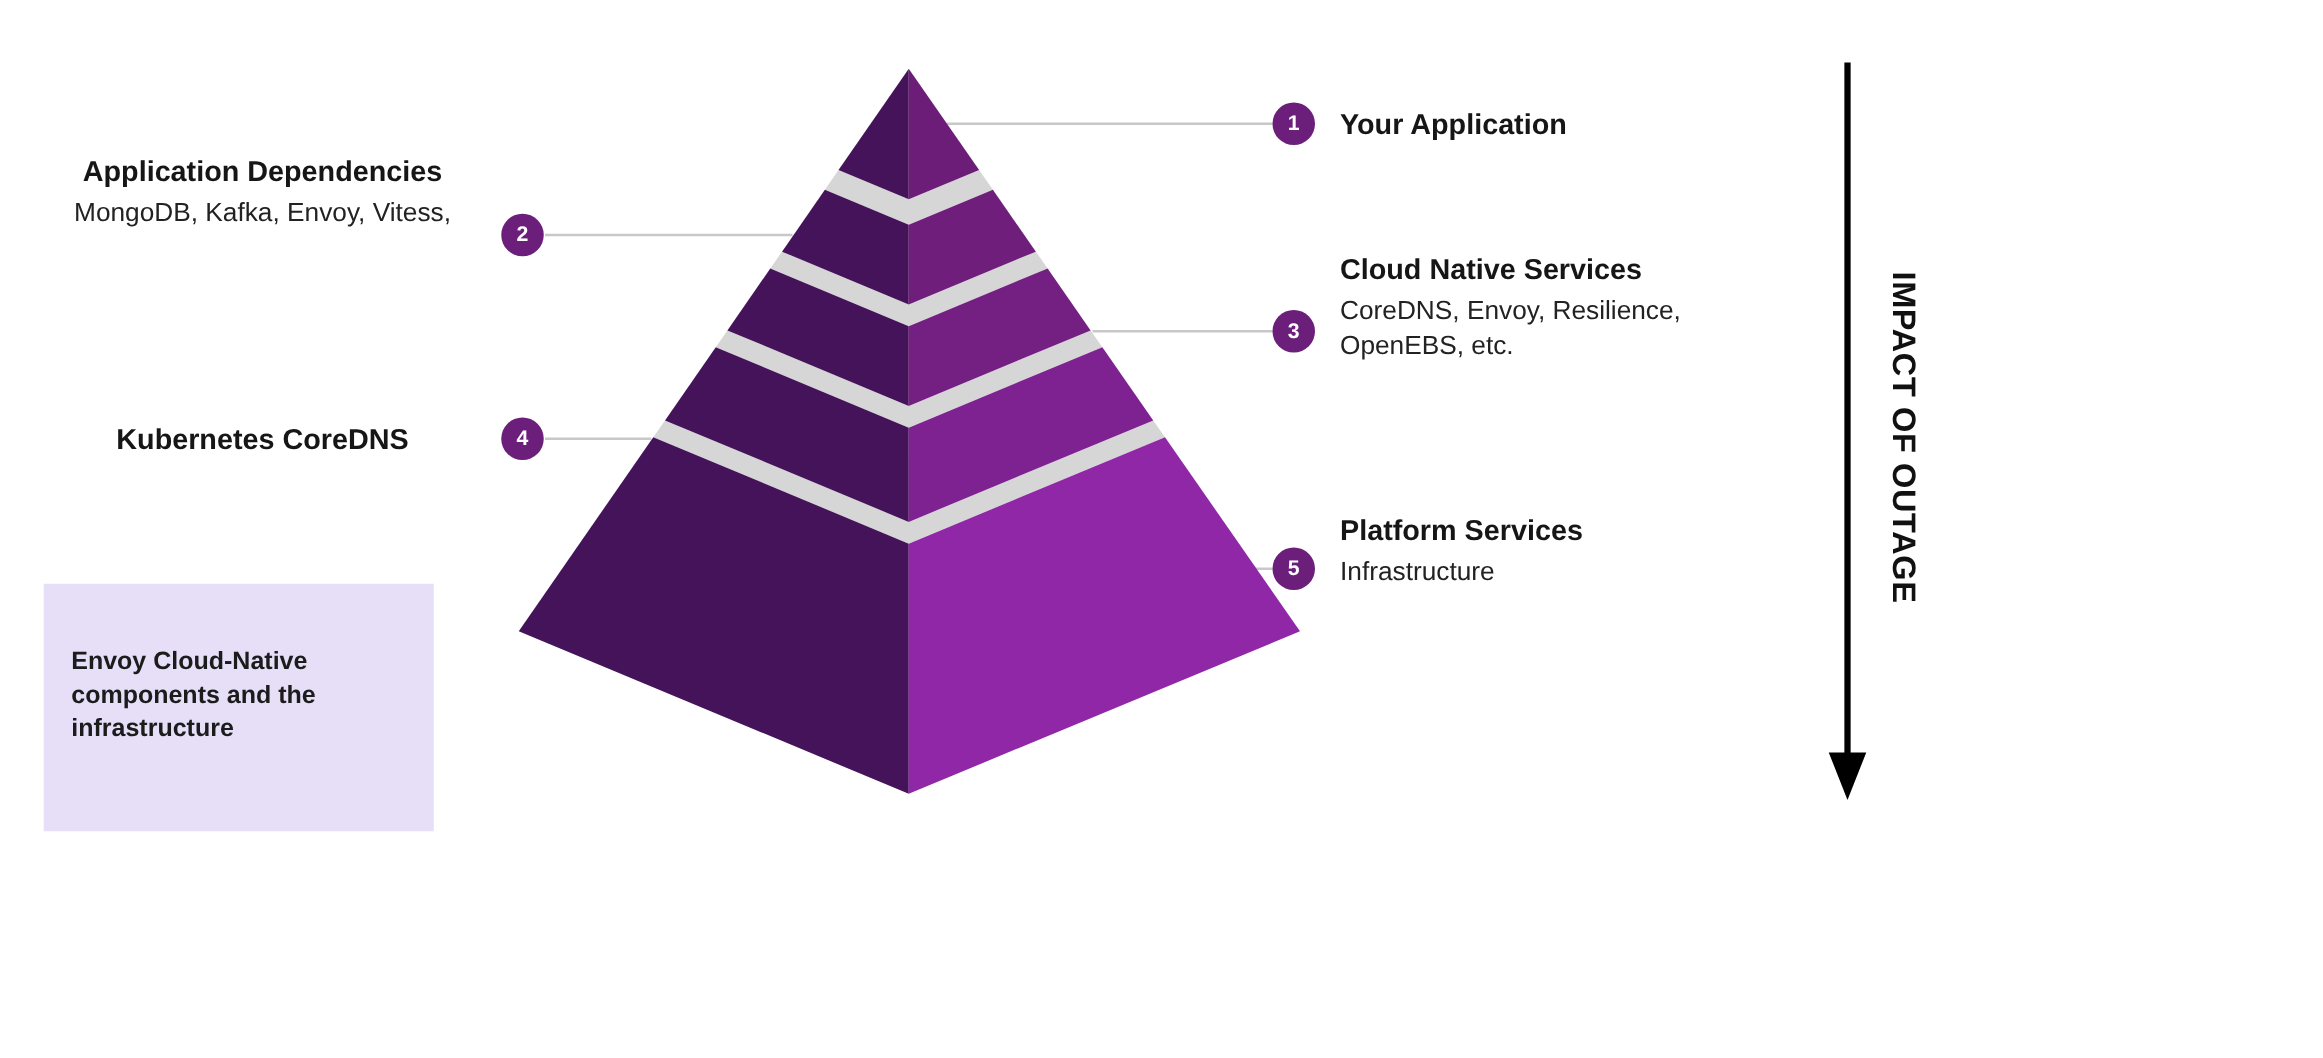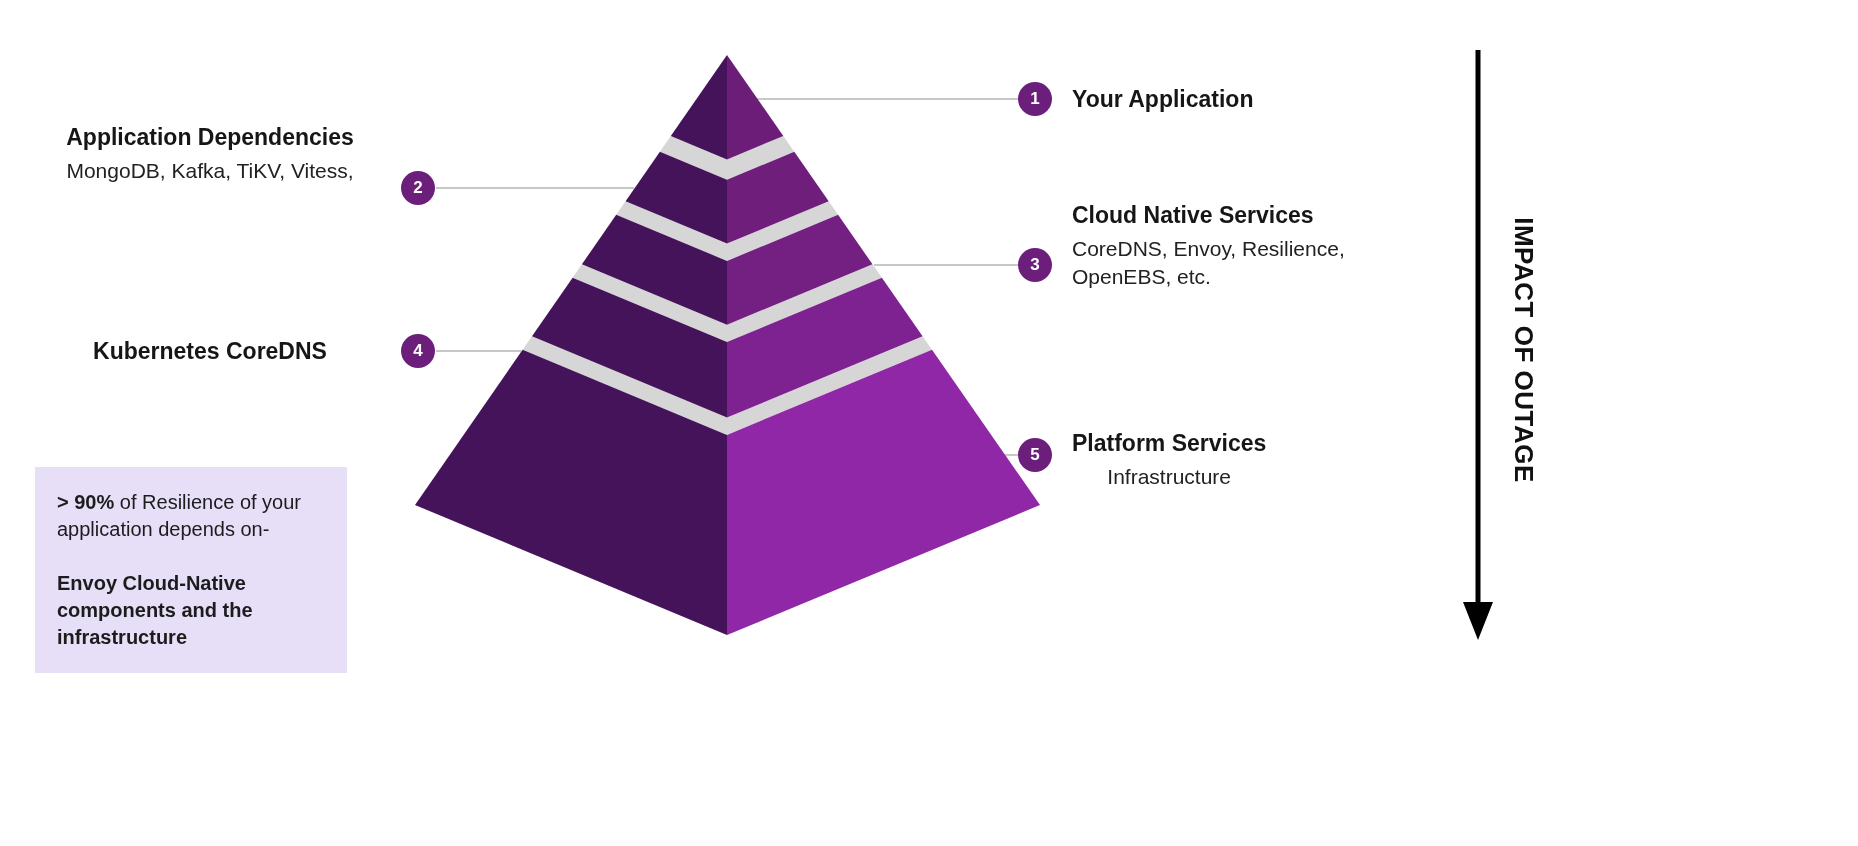--- a/index.html
+++ b/index.html
@@ -138,39 +138,38 @@
   <div class="badge" style="left:1018px; top:438px;">
       <span>5</span>
     </div>
 
   <div class="level-label right" style="top:84px;">
     <div class="label-title">Your Application</div>
   </div>
 
   <div class="level-label left" style="top:122px;">
     <div class="label-title">Application Dependencies</div>
-    <div class="label-sub">MongoDB, Kafka, TiKV, Vitess,</div>
+    <div class="label-sub">MongoDB, Kafka, Envoy, Vitess,</div>
   </div>
 
   <div class="level-label right" style="top:200px;">
     <div class="label-title">Cloud Native Services</div>
     <div class="label-sub">CoreDNS, Envoy, Resilience,</div>
     <div class="label-sub">OpenEBS, etc.</div>
   </div>
 
   <div class="level-label left" style="top:336px;">
     <div class="label-title">Kubernetes CoreDNS</div>
   </div>
 
-  <div class="level-label right" style="top:428px;text-align:center;">
+  <div class="level-label right" style="top:409px;">
     <div class="label-title">Platform Services</div>
     <div class="label-sub">Infrastructure</div>
   </div>
 
   <div class="note">
-    <span class="para"><span class="b">&gt; 90%</span><span> of Resilience of your application depends on-</span></span>
     <span class="spacer para"></span>
     <span class="para b">Envoy Cloud-Native components and the infrastructure</span>
   </div>
 
   <div class="axis-label">IMPACT OF OUTAGE</div>
 
 </div>
 
 </body></html>

